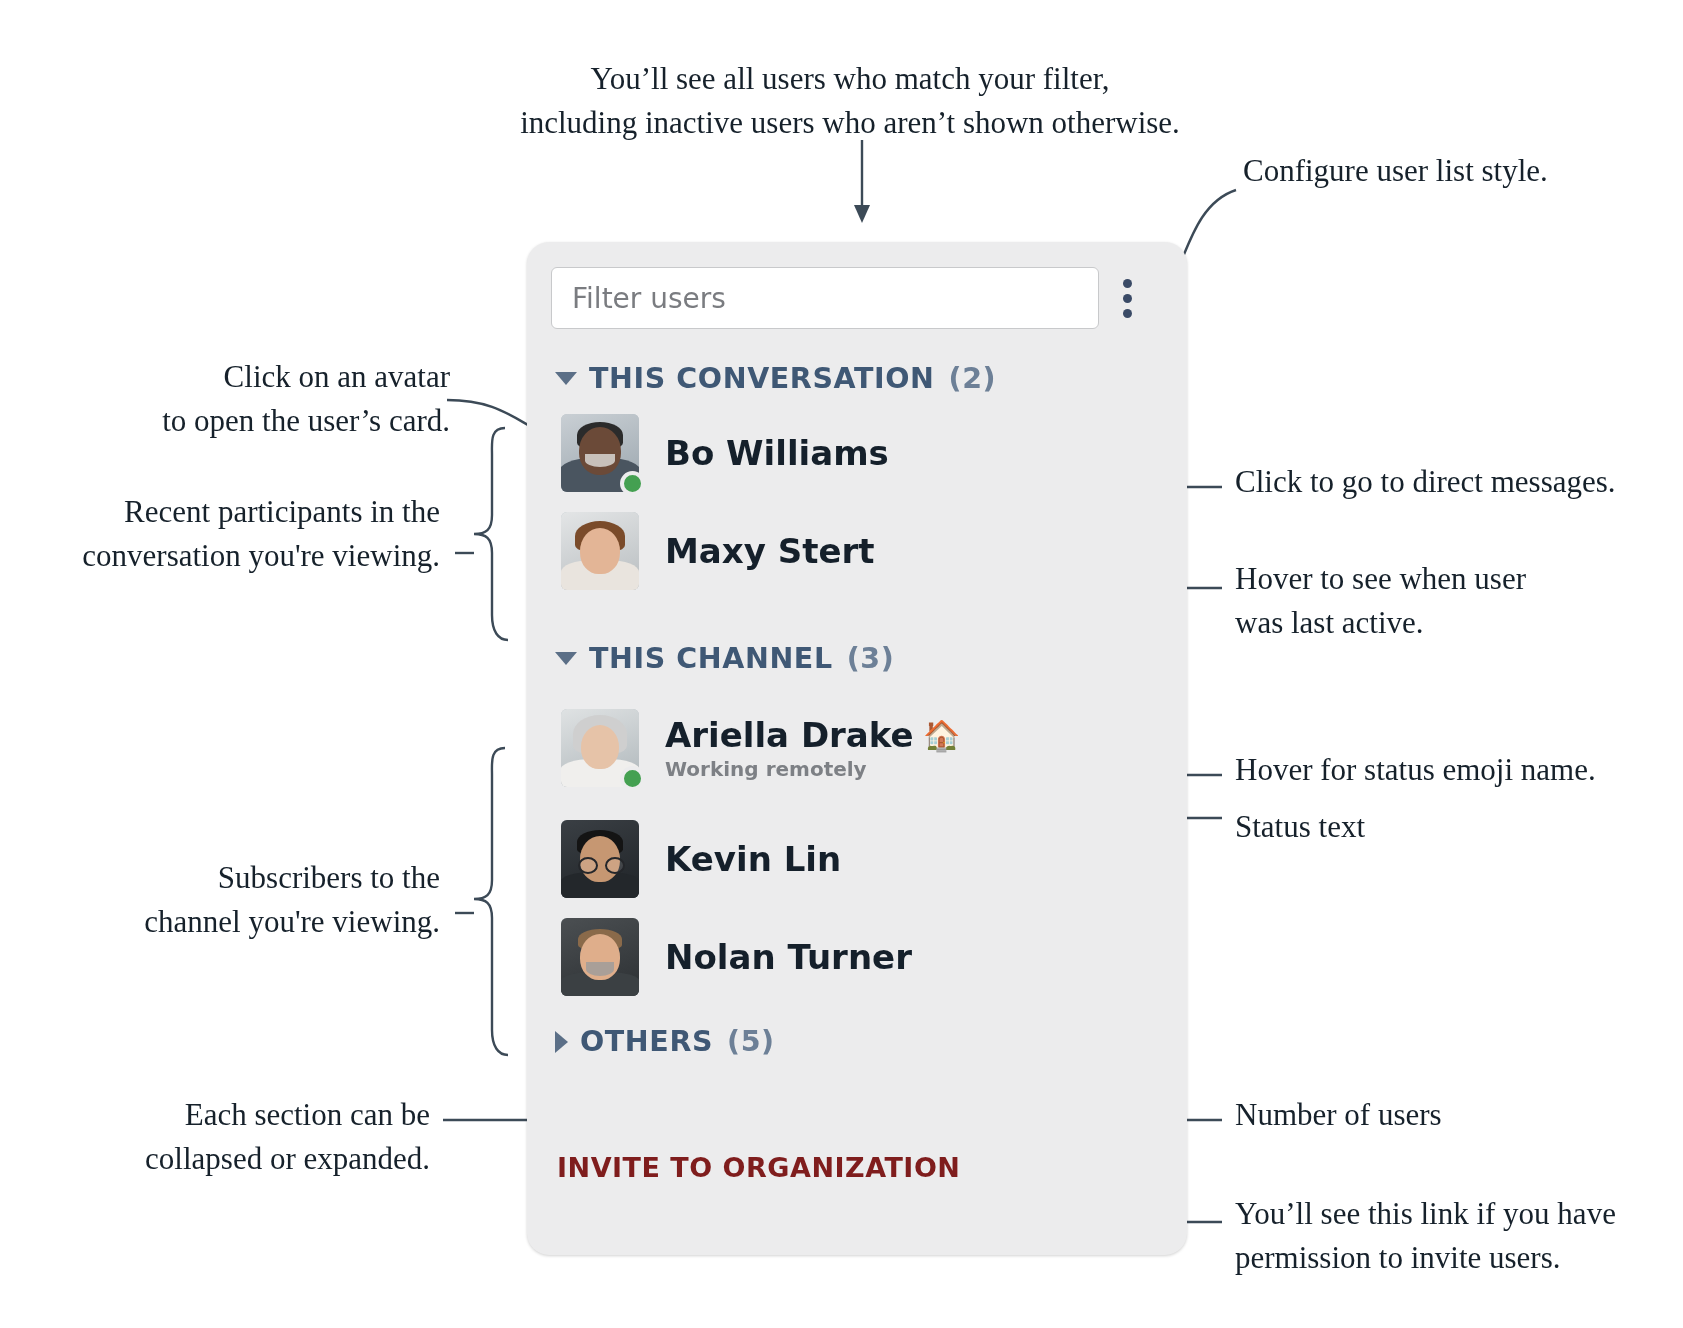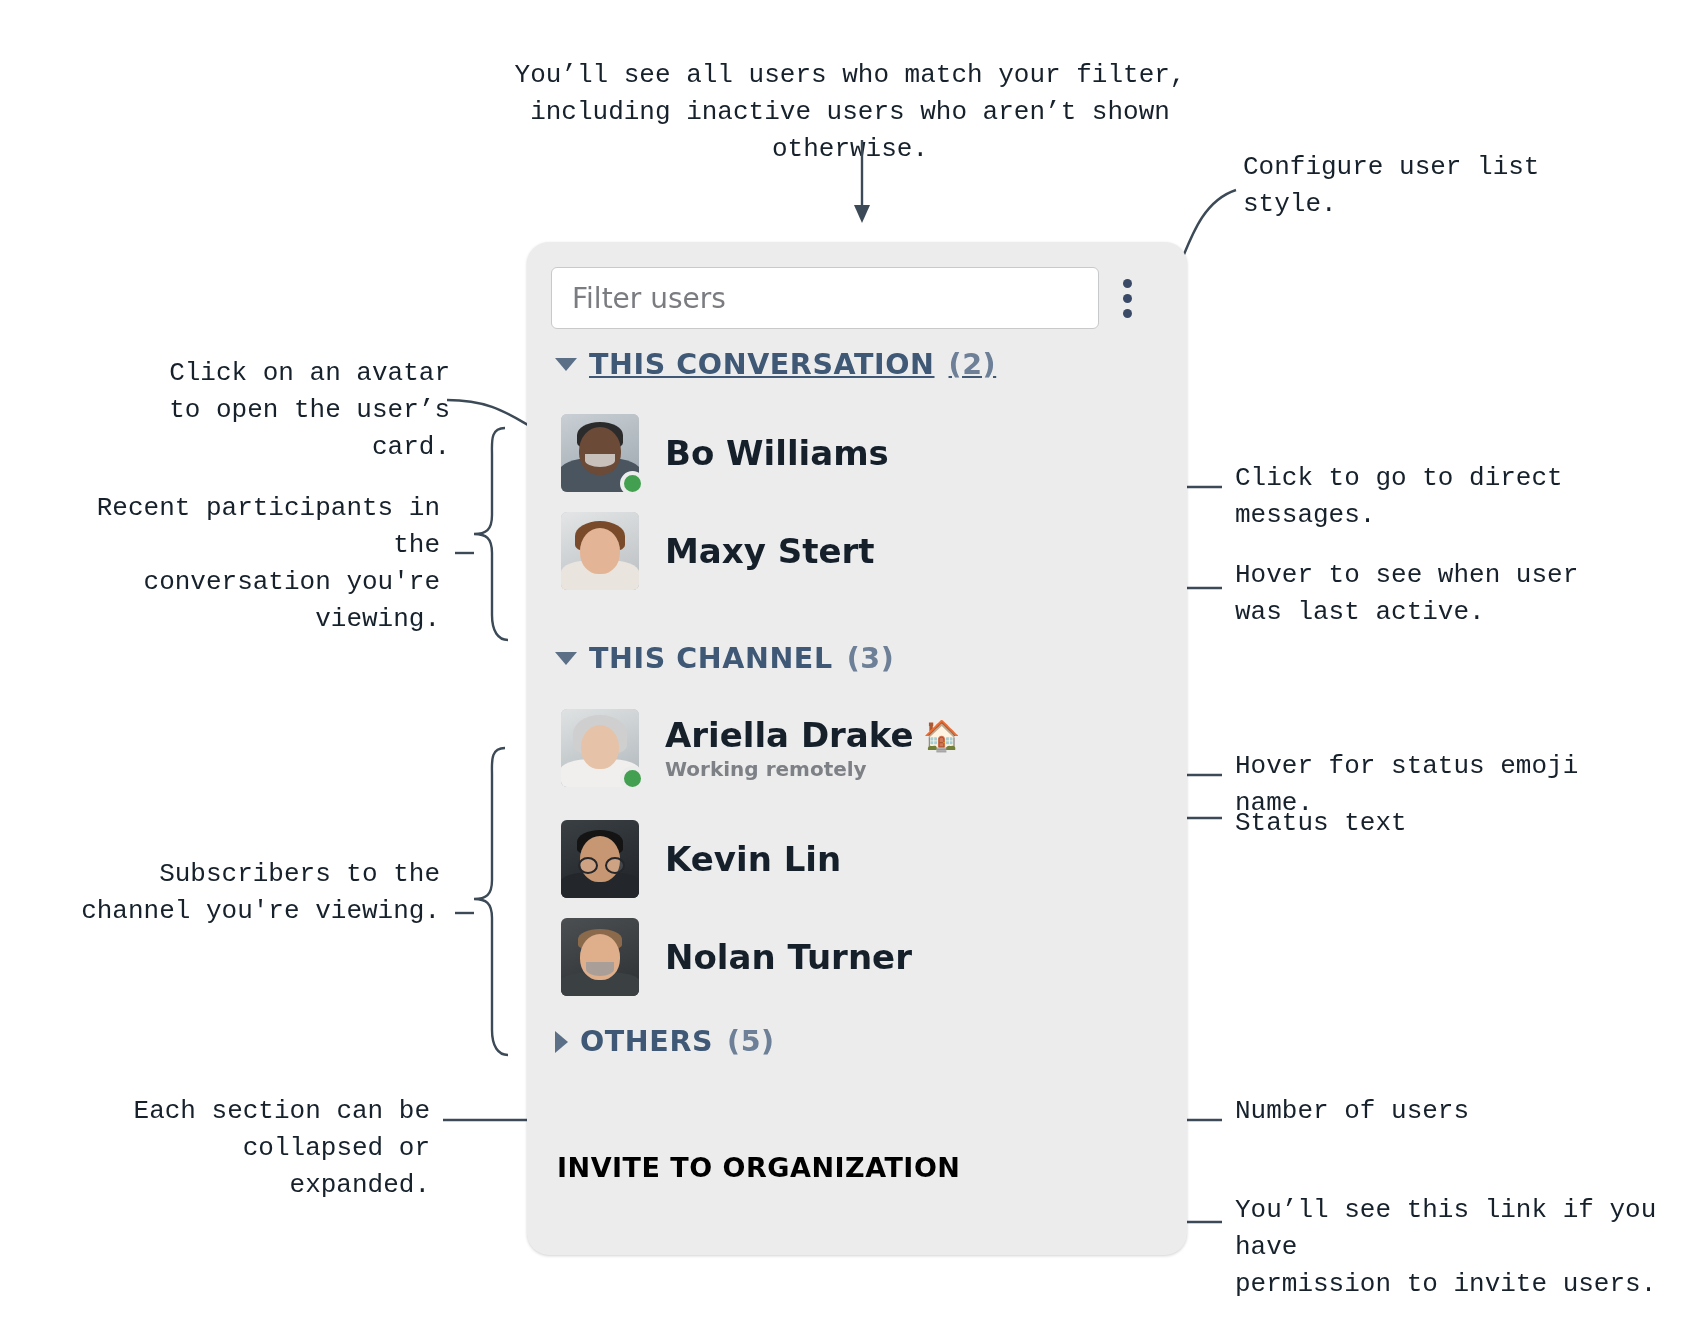--- a/index.html
+++ b/index.html
@@ -12,24 +12,24 @@
     height: 1328px;
     position: relative;
     font-family: "DejaVu Sans", "Liberation Sans", sans-serif;
     color: #1a2733;
     overflow: hidden;
   }
 
   
   .anno {
     position: absolute;
-    font-size: 26px;
+    font-size: 31px;
     line-height: 1.42;
     color: #16212b;
-    font-family: Liberation Mono, monospace;
+    font-family: Liberation Serif, serif;
     white-space: pre-line;
   }
   .anno.right { text-align: right; }
   .anno.center { text-align: center; }
 
   
   #leaders {
     position: absolute;
     left: 0; top: 0;
     width: 1683px;
@@ -174,21 +174,21 @@
   }
   .namecol { display: flex; flex-direction: column; justify-content: center; font-weight: bold; }
 
   .invite-link {
     position: absolute;
     left: 30px;
     top: 910px;
     font-size: 27px;
     font-weight: bold;
     letter-spacing: 0.5px;
-    color: #000000;
+    color: #7f1d1d;
     cursor: pointer;
     font-family: "DejaVu Sans", "Liberation Sans", sans-serif;
   }
 
   
   .ph { position: absolute; inset: 0; }
   .ph .bg { position: absolute; inset: 0; }
   .ph .head {
     position: absolute;
     left: 50%;
@@ -293,21 +293,21 @@
 
   <div class="filter-row">
     <input class="filter-input" type="text" placeholder="Filter users" style="">
     <div class="kebab">
       <i></i>
       <i></i>
       <i></i>
     </div>
   </div>
 
-  <div class="section-head" style="top:106px;text-decoration:underline;">
+  <div class="section-head" style="top:120px;">
     <span class="tri-down"></span>
     <span>THIS CONVERSATION</span>
     <span class="section-count">(2)</span>
   </div>
 
   <div class="user-row" style="top:172px;">
     <div class="avatar-wrap">
       <div class="avatar">
         <div class="ph">
           <div class="bg" style="background:linear-gradient(160deg,#c9cfd4,#9aa5ad);"></div>

